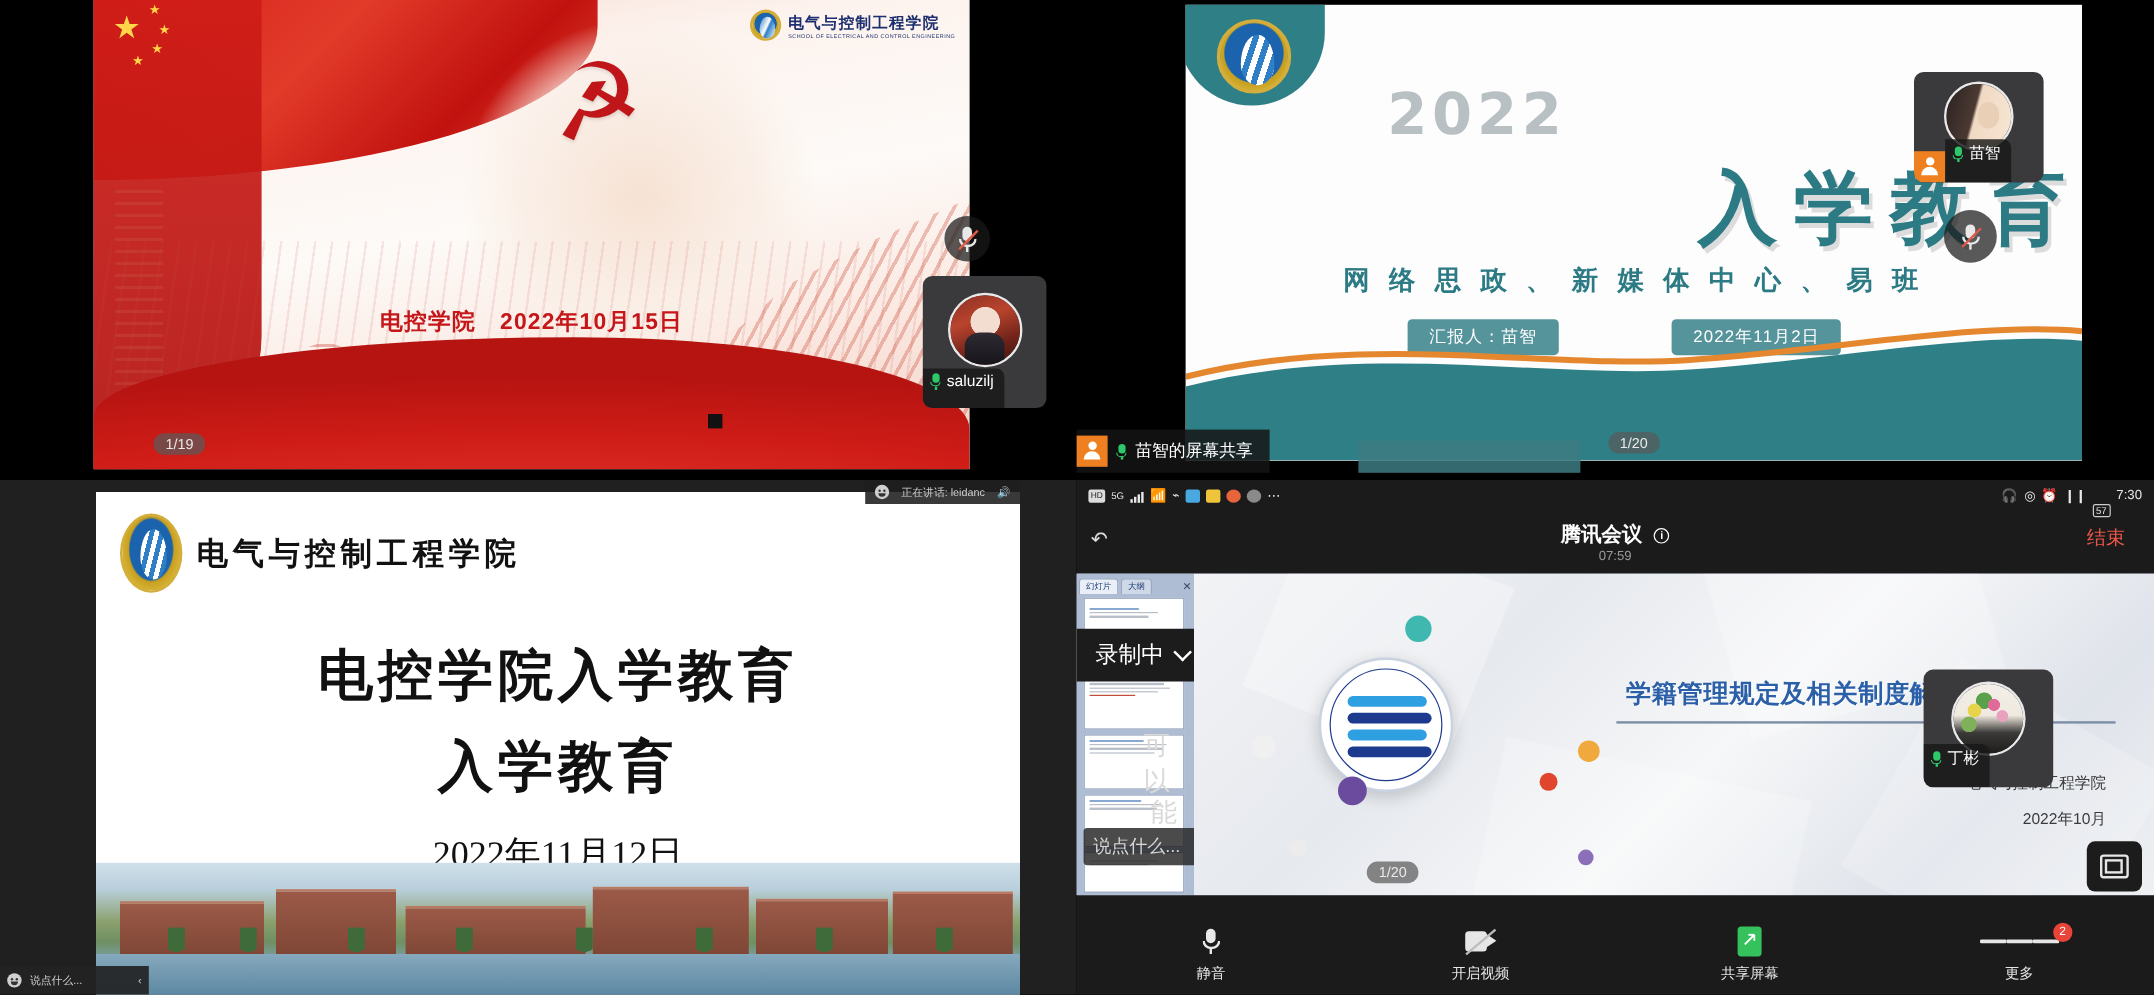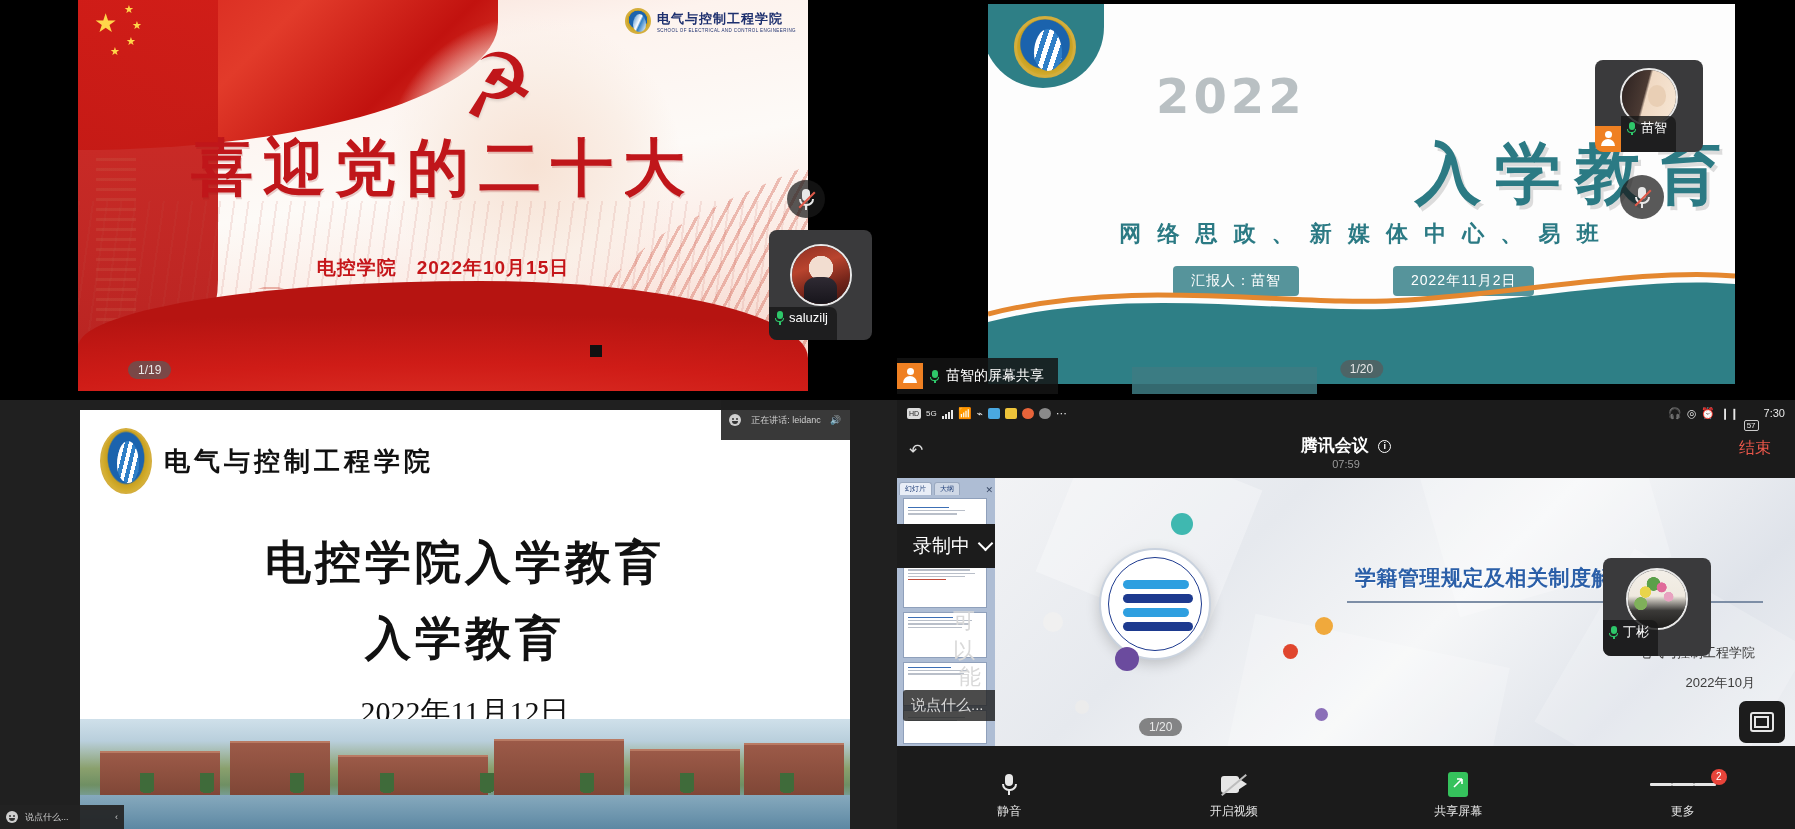--- a/index.html
+++ b/index.html
@@ -128,21 +128,21 @@
   .q3-date { position:absolute; left:0; right:0; top:282px; text-align:center;
              font-family:"Liberation Serif","DejaVu Serif",serif; font-size:30px; color:#111; }
   .q3-photo { position:absolute; left:0; bottom:0; width:100%; height:110px;
               background:linear-gradient(180deg,#cfe0ea 0%,#b9cfdc 20%,#8aa06d 45%,#6f8f63 60%,#7fa8bc 78%,#5c87a0 100%); }
   .q3-bldg { position:absolute; bottom:30px; background:linear-gradient(180deg,#9c5a48,#7d4535);
              border-top:2px solid #b97a63; }
   .q3-water { position:absolute; left:0; bottom:0; width:100%; height:34px;
               background:linear-gradient(180deg,#86a9bd,#5d88a3); }
   .q3-tree { position:absolute; bottom:30px; width:14px; height:26px;
              background:radial-gradient(circle at 50% 35%, #3f6b3a 0%, #3f6b3a 60%, rgba(0,0,0,0) 62%); }
-  .q3-topbar { position:absolute; right:0; top:0; height:40px; display:flex; align-items:center;
+  .q3-topbar { position:absolute; right:0; top:0; height:20px; display:flex; align-items:center;
                gap:10px; background:rgba(30,30,30,.88); color:#cfcfcf; font-size:9px; padding:0 8px; }
   .q3-chatbar { position:absolute; left:0; bottom:0; width:124px; height:24px; display:flex;
                 align-items:center; gap:7px; background:rgba(35,35,35,.92); color:#cfcfcf;
                 font-size:9px; padding:0 6px; }
   .smiley { width:12px; height:12px; border-radius:50%; background:#cfcfcf; position:relative; flex:0 0 auto; }
   .smiley:before { content:""; position:absolute; left:3px; top:3.5px; width:2px; height:2px;
                    border-radius:50%; background:#333; box-shadow:4px 0 0 #333; }
   .smiley:after { content:""; position:absolute; left:3px; top:7px; width:6px; height:3px;
                   border-radius:0 0 6px 6px; background:#333; }
 
@@ -250,21 +250,20 @@
       <div class="star" style="left:48px;top:36px;font-size:11px;">★</div>
       <div class="star" style="left:32px;top:46px;font-size:11px;">★</div>
       <div class="halo"></div>
       <div class="emblem">☭</div>
       <div class="mist"></div>
       <div class="wall"></div>
       <div class="pillar"></div>
       <div class="tiananmen"></div>
       <div class="red-bottom"></div>
 
-      <div class="q1-title">喜迎党的二十大</div>
       <div class="q1-sub">电控学院　2022年10月15日</div>
 
       <div class="q1-logo">
         <div class="school-seal"></div>
         <div>
           <div class="txt1">电气与控制工程学院</div>
           <div class="txt2">SCHOOL OF ELECTRICAL AND CONTROL ENGINEERING</div>
         </div>
       </div>
 

